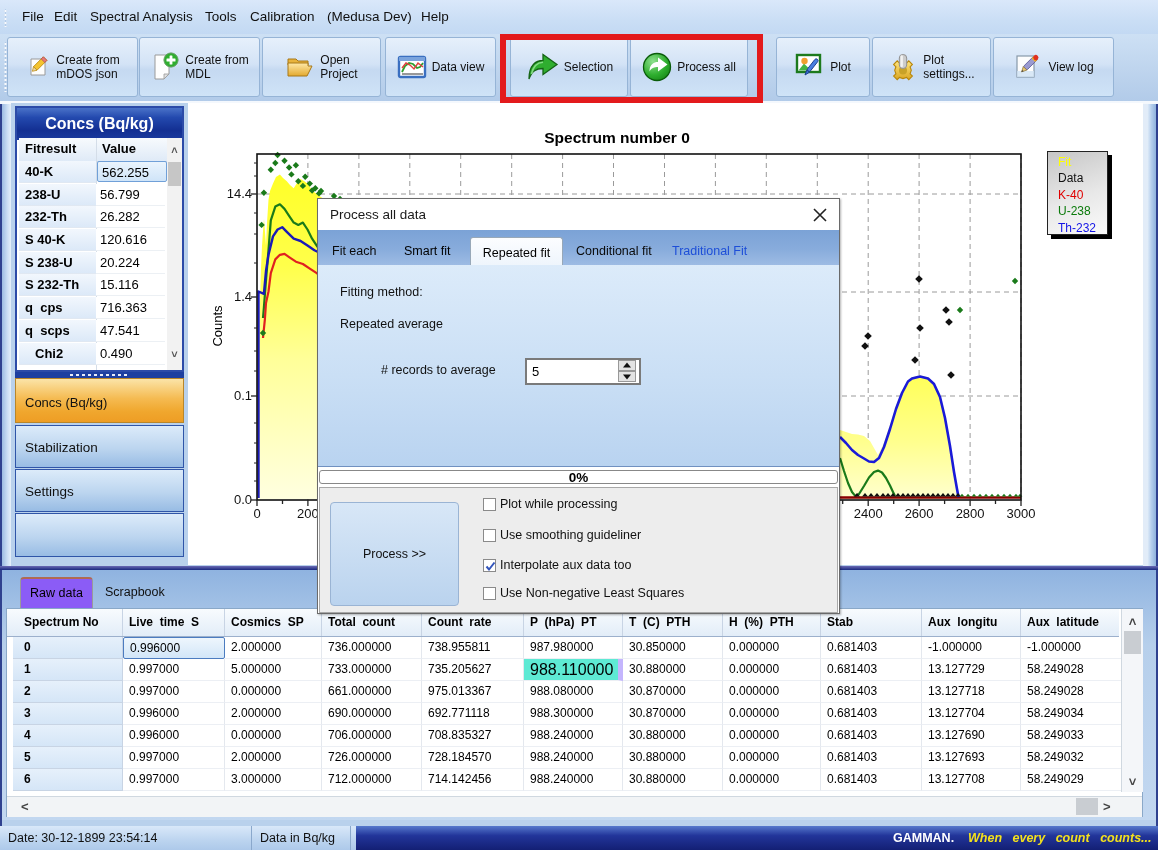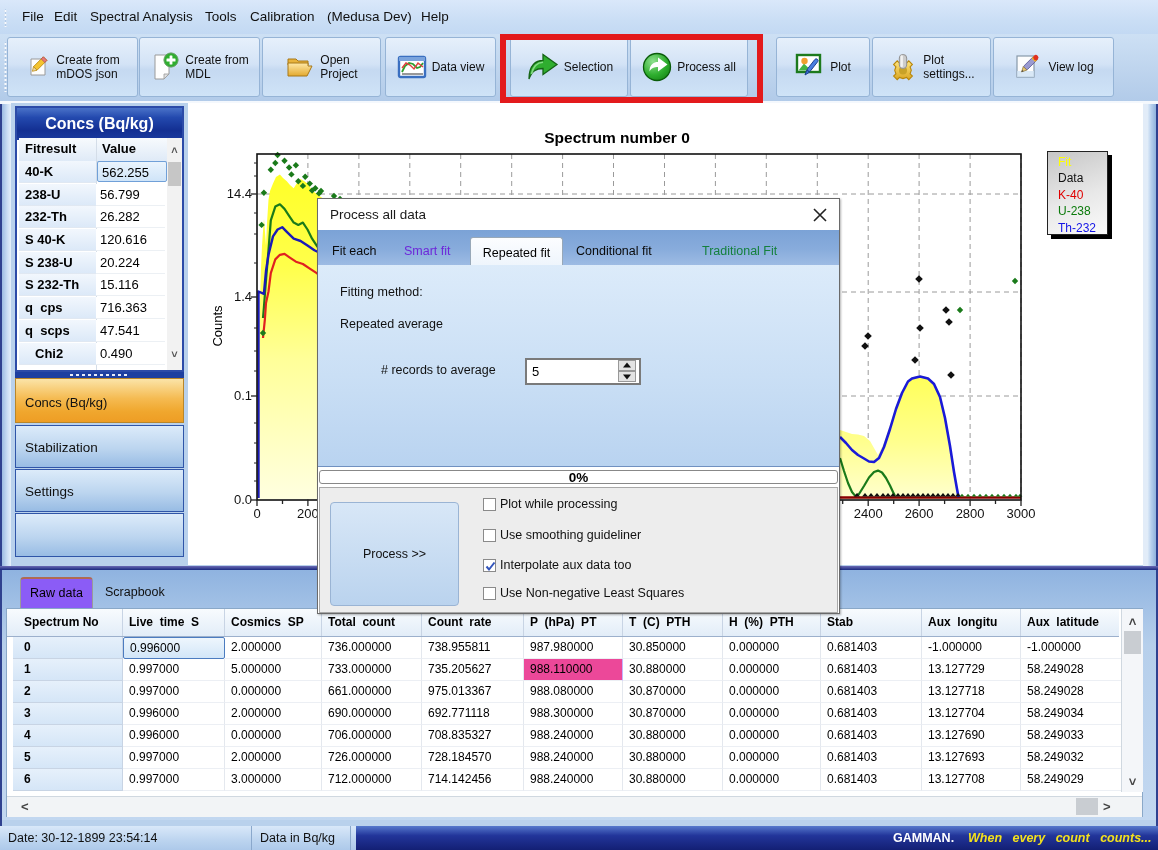--- a/index.html
+++ b/index.html
@@ -399,21 +399,21 @@
     <div style="position:absolute;left:616px;top:28px;width:100px;height:22px;background:#fff;border-bottom:1px solid #ecEFf4;border-right:1px solid #e4e8ee;box-sizing:border-box;font-size:12px;line-height:21px;padding-left:6px">30.850000</div>
     <div style="position:absolute;left:716px;top:28px;width:98px;height:22px;background:#fff;border-bottom:1px solid #ecEFf4;border-right:1px solid #e4e8ee;box-sizing:border-box;font-size:12px;line-height:21px;padding-left:6px">0.000000</div>
     <div style="position:absolute;left:814px;top:28px;width:101px;height:22px;background:#fff;border-bottom:1px solid #ecEFf4;border-right:1px solid #e4e8ee;box-sizing:border-box;font-size:12px;line-height:21px;padding-left:6px">0.681403</div>
     <div style="position:absolute;left:915px;top:28px;width:99px;height:22px;background:#fff;border-bottom:1px solid #ecEFf4;border-right:1px solid #e4e8ee;box-sizing:border-box;font-size:12px;line-height:21px;padding-left:6px">-1.000000</div>
     <div style="position:absolute;left:1014px;top:28px;width:104px;height:22px;background:#fff;border-bottom:1px solid #ecEFf4;border-right:1px solid #e4e8ee;box-sizing:border-box;font-size:12px;line-height:21px;padding-left:6px">-1.000000</div>
     <div style="position:absolute;left:6px;top:50px;width:110px;height:22px;background:linear-gradient(180deg,#e6f0fb,#d5e6f7);font-weight:bold;border-bottom:1px solid #c8d4e4;border-right:1px solid #c8d4e4;box-sizing:border-box;font-size:12px;line-height:21px;padding-left:11px">1</div>
     <div style="position:absolute;left:116px;top:50px;width:102px;height:22px;background:#fff;border-bottom:1px solid #ecEFf4;border-right:1px solid #e4e8ee;box-sizing:border-box;font-size:12px;line-height:21px;padding-left:6px">0.997000</div>
     <div style="position:absolute;left:218px;top:50px;width:97px;height:22px;background:#fff;border-bottom:1px solid #ecEFf4;border-right:1px solid #e4e8ee;box-sizing:border-box;font-size:12px;line-height:21px;padding-left:6px">5.000000</div>
     <div style="position:absolute;left:315px;top:50px;width:100px;height:22px;background:#fff;border-bottom:1px solid #ecEFf4;border-right:1px solid #e4e8ee;box-sizing:border-box;font-size:12px;line-height:21px;padding-left:6px">733.000000</div>
     <div style="position:absolute;left:415px;top:50px;width:102px;height:22px;background:#fff;border-bottom:1px solid #ecEFf4;border-right:1px solid #e4e8ee;box-sizing:border-box;font-size:12px;line-height:21px;padding-left:6px">735.205627</div>
-    <div style="position:absolute;left:517px;top:50px;width:99px;height:22px;background:#ec4899;border-bottom:1px solid #ecEFf4;border-right:1px solid #c4b5fd;box-sizing:border-box;font-size:12px;line-height:21px;padding-left:6px">988.110000</div>
+    <div style="position:absolute;left:517px;top:50px;width:99px;height:22px;background:#5eead4;border-bottom:1px solid #ecEFf4;border-right:5px solid #c4b5fd;box-sizing:border-box;font-size:16px;line-height:21px;padding-left:6px">988.110000</div>
     <div style="position:absolute;left:616px;top:50px;width:100px;height:22px;background:#fff;border-bottom:1px solid #ecEFf4;border-right:1px solid #e4e8ee;box-sizing:border-box;font-size:12px;line-height:21px;padding-left:6px">30.880000</div>
     <div style="position:absolute;left:716px;top:50px;width:98px;height:22px;background:#fff;border-bottom:1px solid #ecEFf4;border-right:1px solid #e4e8ee;box-sizing:border-box;font-size:12px;line-height:21px;padding-left:6px">0.000000</div>
     <div style="position:absolute;left:814px;top:50px;width:101px;height:22px;background:#fff;border-bottom:1px solid #ecEFf4;border-right:1px solid #e4e8ee;box-sizing:border-box;font-size:12px;line-height:21px;padding-left:6px">0.681403</div>
     <div style="position:absolute;left:915px;top:50px;width:99px;height:22px;background:#fff;border-bottom:1px solid #ecEFf4;border-right:1px solid #e4e8ee;box-sizing:border-box;font-size:12px;line-height:21px;padding-left:6px">13.127729</div>
     <div style="position:absolute;left:1014px;top:50px;width:104px;height:22px;background:#fff;border-bottom:1px solid #ecEFf4;border-right:1px solid #e4e8ee;box-sizing:border-box;font-size:12px;line-height:21px;padding-left:6px">58.249028</div>
     <div style="position:absolute;left:6px;top:72px;width:110px;height:22px;background:linear-gradient(180deg,#e6f0fb,#d5e6f7);font-weight:bold;border-bottom:1px solid #c8d4e4;border-right:1px solid #c8d4e4;box-sizing:border-box;font-size:12px;line-height:21px;padding-left:11px">2</div>
     <div style="position:absolute;left:116px;top:72px;width:102px;height:22px;background:#fff;border-bottom:1px solid #ecEFf4;border-right:1px solid #e4e8ee;box-sizing:border-box;font-size:12px;line-height:21px;padding-left:6px">0.997000</div>
     <div style="position:absolute;left:218px;top:72px;width:97px;height:22px;background:#fff;border-bottom:1px solid #ecEFf4;border-right:1px solid #e4e8ee;box-sizing:border-box;font-size:12px;line-height:21px;padding-left:6px">0.000000</div>
     <div style="position:absolute;left:315px;top:72px;width:100px;height:22px;background:#fff;border-bottom:1px solid #ecEFf4;border-right:1px solid #e4e8ee;box-sizing:border-box;font-size:12px;line-height:21px;padding-left:6px">661.000000</div>
     <div style="position:absolute;left:415px;top:72px;width:102px;height:22px;background:#fff;border-bottom:1px solid #ecEFf4;border-right:1px solid #e4e8ee;box-sizing:border-box;font-size:12px;line-height:21px;padding-left:6px">975.013367</div>
@@ -501,24 +501,24 @@
 
 <div class="abs" style="left:317px;top:198px;width:523px;height:416px;background:#fff;border:1px solid #6a6a6a;box-sizing:border-box;box-shadow:1px 1px 2px rgba(0,0,0,0.3)">
 
   <span style="position:absolute;left:12px;top:8px;font-size:13.5px;color:#1a1a1a">Process all data</span>
   <svg width="14" height="14" style="position:absolute;left:495px;top:9px">
       <path d="M1 1 L13 13 M13 1 L1 13" stroke="#222" stroke-width="1.6"></path>
     </svg>
 
   <div style="position:absolute;left:0;top:31px;width:521px;height:35px;background:linear-gradient(180deg,#7ba2d6 0%,#88acdc 55%,#9dbbe4 100%)"></div>
   <span style="position:absolute;left:14px;top:45px;font-size:12.5px;color:#0a0a0a">Fit each</span>
-  <span style="position:absolute;left:86px;top:45px;font-size:12.5px;color:#6d28d9">Smart fit</span>
+  <span style="position:absolute;left:86px;top:45px;font-size:12.5px;color:#000000">Smart fit</span>
   <div style="position:absolute;left:152px;top:38px;width:93px;height:28px;background:linear-gradient(180deg,#fcfdff 0%,#eef5fc 100%);border:1px solid #98a8b8;border-bottom:none;border-radius:3px 3px 0 0;box-sizing:border-box;font-size:12.5px;text-align:center;line-height:30px">Repeated fit</div>
   <span style="position:absolute;left:258px;top:45px;font-size:12.5px;color:#0a0a0a">Conditional fit</span>
-  <span style="position:absolute;left:384px;top:45px;font-size:12.5px;color:#15803d">Traditional Fit</span>
+  <span style="position:absolute;left:354px;top:45px;font-size:12.5px;color:#1d4ed8">Traditional Fit</span>
 
   <div style="position:absolute;left:0;top:66px;width:521px;height:201px;background:linear-gradient(180deg,#dcebfa 0%,#cadff5 55%,#b9d3f0 100%);border-bottom:1px solid #7090c0">
     <span style="position:absolute;left:22px;top:20px;font-size:12.5px;color:#111">Fitting method:</span>
     <span style="position:absolute;left:22px;top:52px;font-size:12.5px;color:#111">Repeated average</span>
     <span style="position:absolute;left:63px;top:98px;font-size:12.5px;color:#111"># records to average</span>
     <div style="position:absolute;left:207px;top:93px;width:116px;height:27px;background:#fff;border:2px solid #7a7a7a;box-sizing:border-box">
       <span style="position:absolute;left:5px;top:4px;font-size:13px">5</span>
       <svg width="18" height="22" style="position:absolute;right:3px;top:0">
           <rect x="0.5" y="0.5" width="17" height="10" fill="#e3e3e3" stroke="#999"></rect>
           <rect x="0.5" y="11.5" width="17" height="10" fill="#e3e3e3" stroke="#999"></rect>

